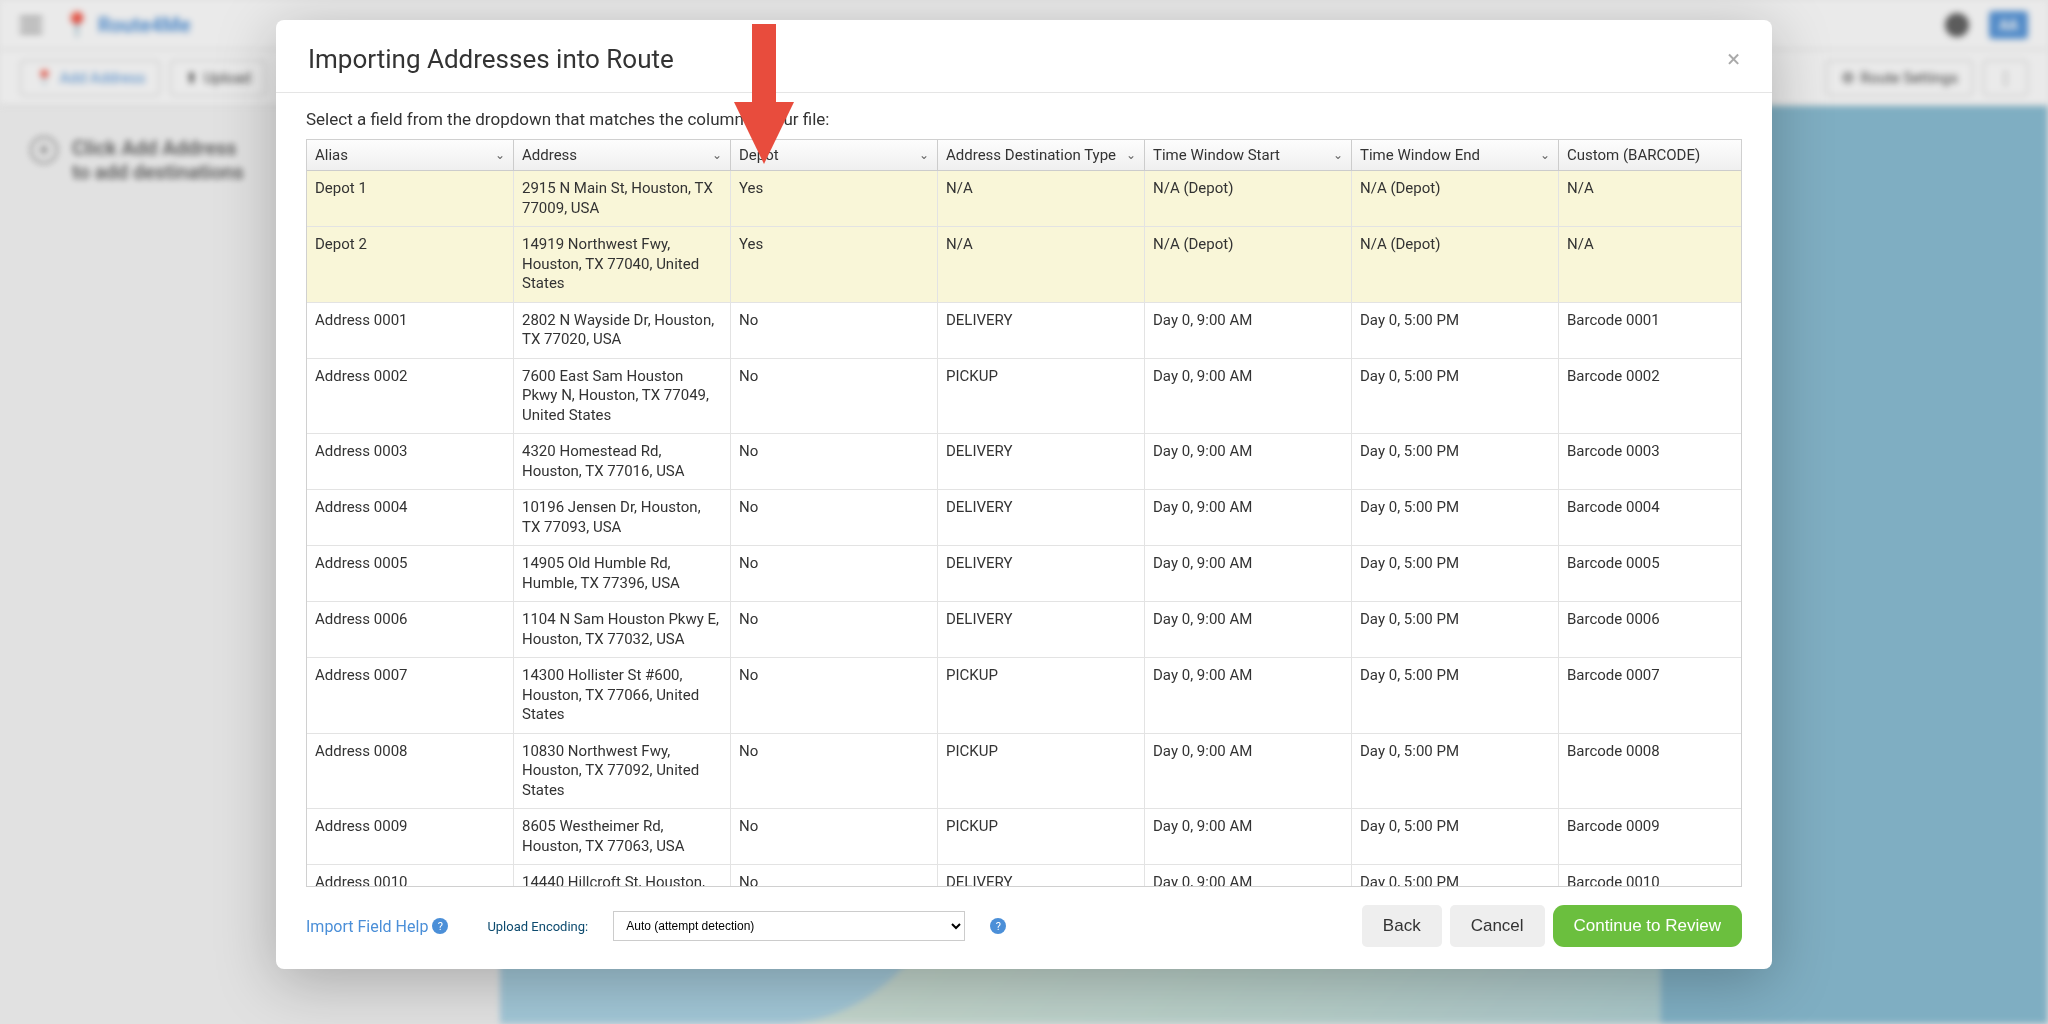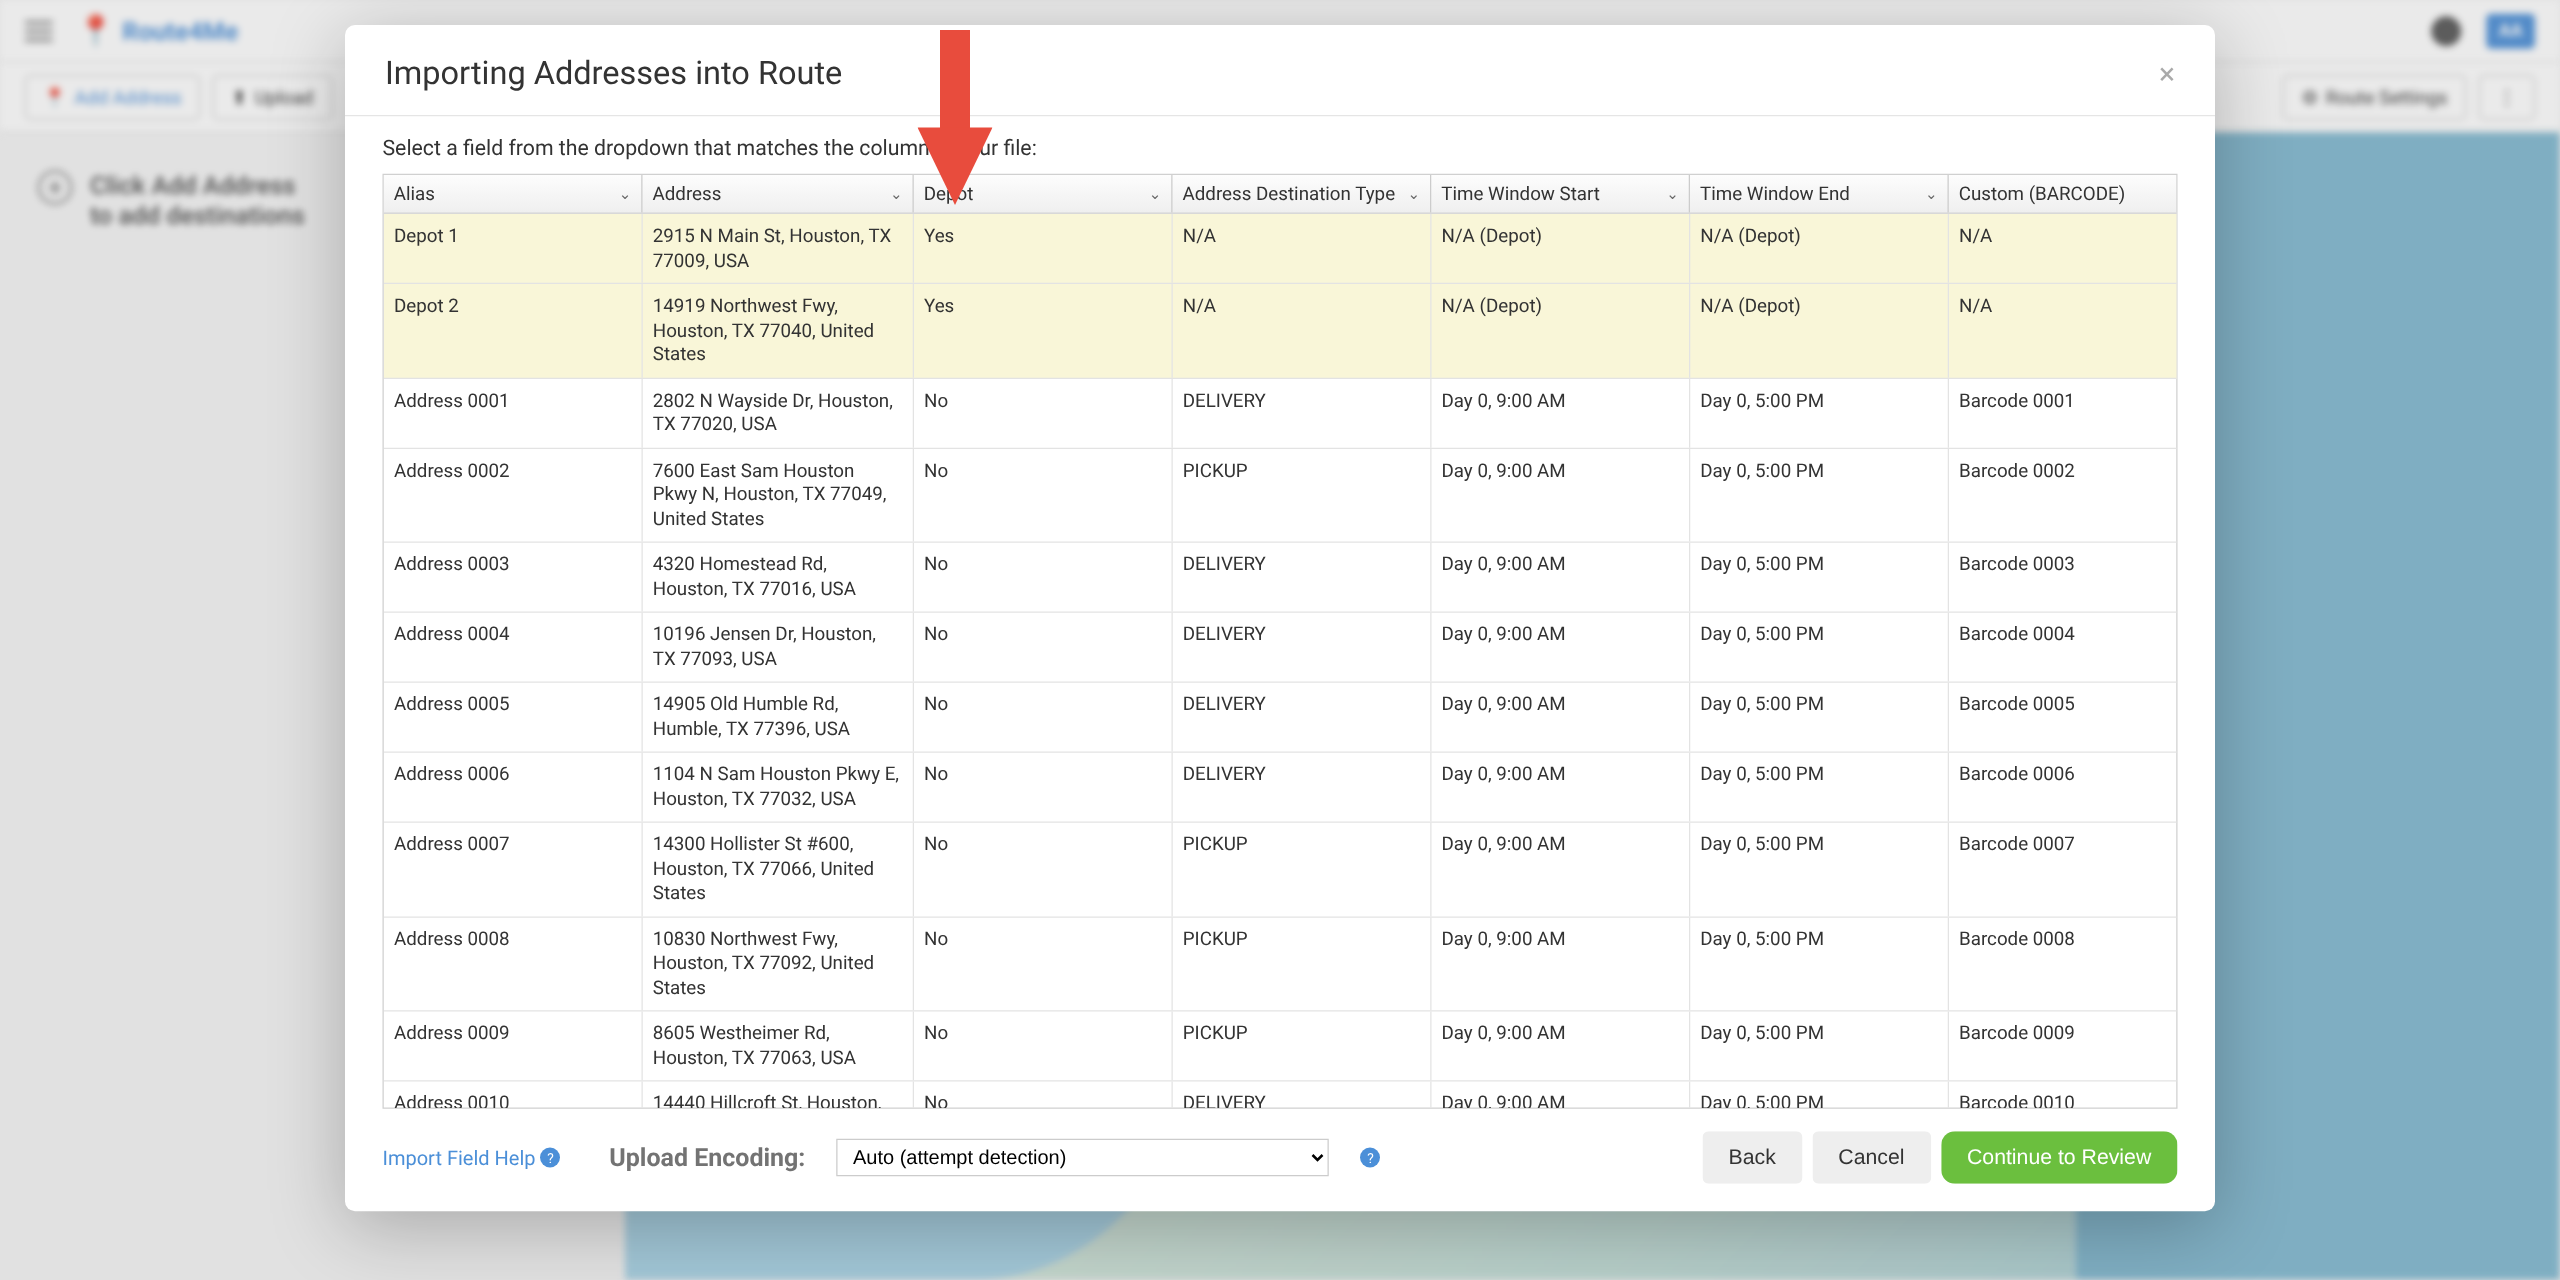--- a/index.html
+++ b/index.html
@@ -159,22 +159,22 @@
 .tbody::-webkit-scrollbar-thumb { background: #c5c5c5; border-radius: 4px; border: 3px solid #f0f0f0;}
 
 .modal-footer {
   padding: 18px 30px 22px;
   display: flex;
   align-items: center;
   gap: 25px;
 }
 .help-link { color: #4b8fd8; font-size: 16px; text-decoration: none; display: flex; align-items: center; gap: 4px;}
 .help-q { display: inline-flex; width: 16px; height: 16px; border-radius:50%; background:#4b8fd8; color:#fff; font-size:11px; align-items:center; justify-content:center;}
-.enc-label { margin-left: 14px; font-size: 20px; font-weight: 700; color: #737373;}
-.enc-select { border: 1px solid #ccc; padding: 4px 8px; font-size: 16px; width: 394px; height: 30px; background: #fff;}
+.enc-label { margin-left: 14px; font-size: 13px; font-weight: 400; color: #0c4a6e;}
+.enc-select { border: 1px solid #ccc; padding: 4px 8px; font-size: 12px; width: 352px; height: 30px; background: #fff;}
 .footer-btns { margin-left: auto; display: flex; gap: 8px; }
 .btn { padding: 10px 20px; border-radius: 5px; font-size: 17px; cursor: pointer; border: 1px solid transparent; }
 .btn-secondary { background: #eee; color: #333; }
 .btn-primary { background: #6bbf3e; color: #fff; border-radius: 11px; }
 
 
 .red-arrow {
   position: absolute;
   top: 24px;
   left: 734px;

